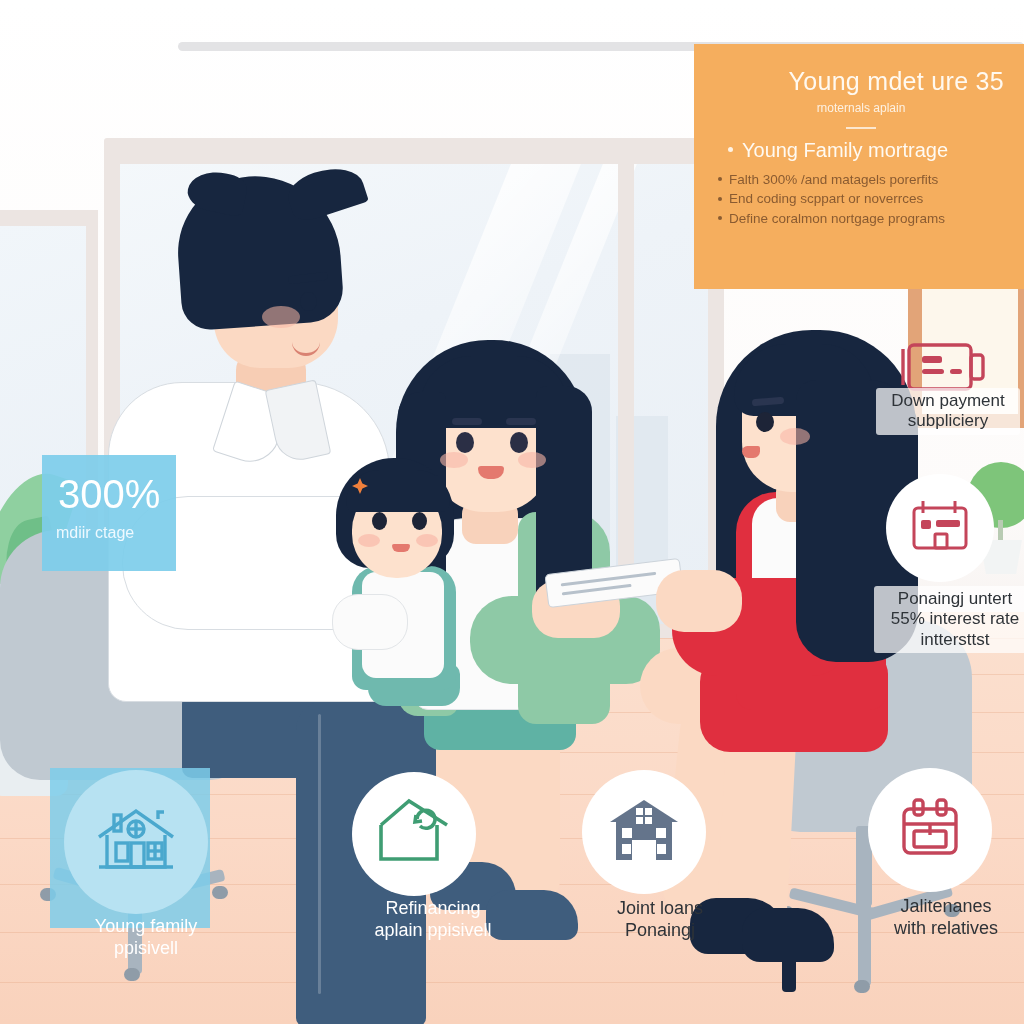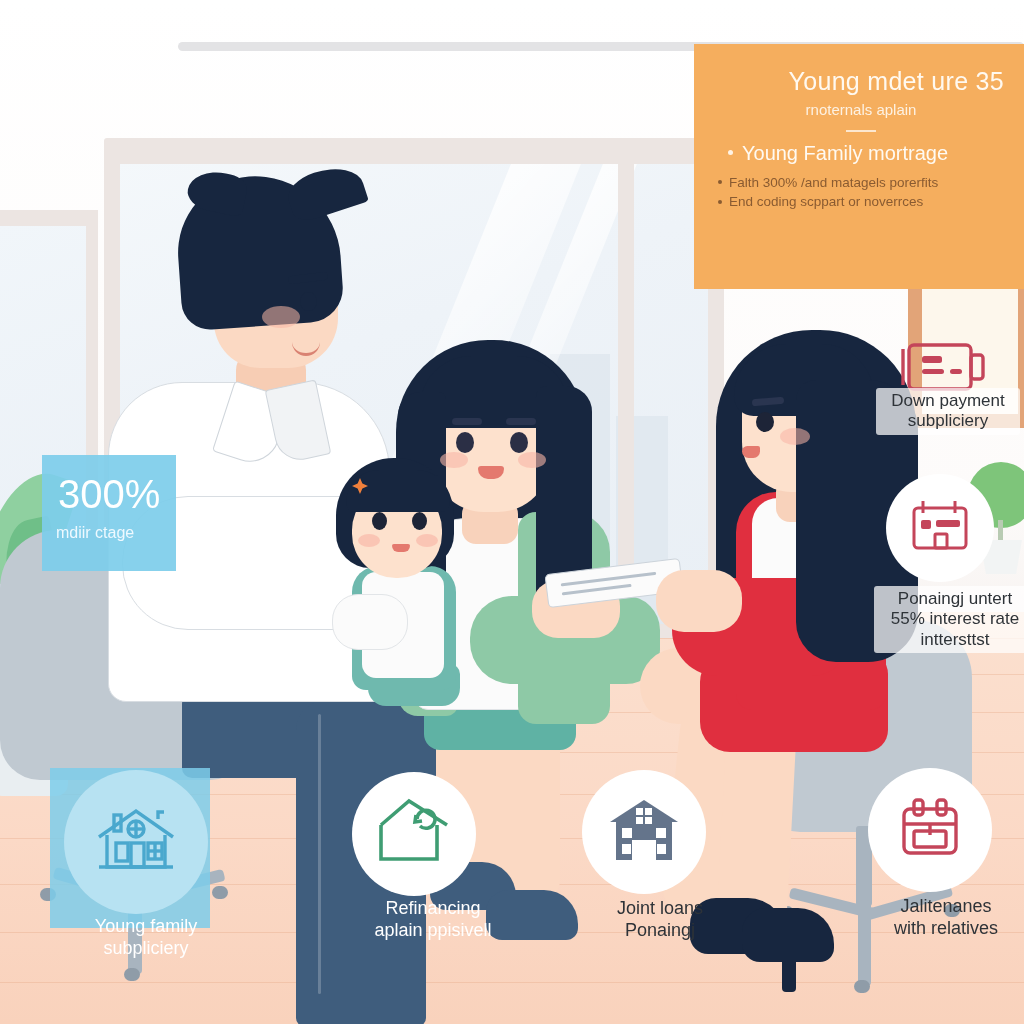--- a/index.html
+++ b/index.html
@@ -139,21 +139,21 @@
 
   
   #tablet{position:absolute;left:546px;top:566px;width:134px;height:32px;background:#fbfbfb;
      border:1px solid #ccd3da;border-radius:5px;transform:rotate(-7deg);}
   .tab-line{position:absolute;height:3px;background:#b7c1cb;border-radius:2px;}
 
   
   .panel-orange{position:absolute;left:694px;top:44px;width:330px;height:245px;background:#f5ae5e;
      color:#ffffff;box-sizing:border-box;padding:22px 20px 16px 24px;}
   .panel-title{font-size:25px;line-height:1.22;text-align:right;letter-spacing:.3px;color:#fff9f0;}
-  .panel-sub{font-size:15px;text-align:center;color:#fdf1e2;margin-top:4px;}
+  .panel-sub{font-size:12px;text-align:center;color:#fdf1e2;margin-top:4px;}
   .panel-rule{width:30px;height:2px;background:rgba(255,255,255,.7);margin:12px auto 10px;}
   .panel-lead{font-size:20px;color:#fffaf2;margin:0 0 8px 10px;}
   .panel-bullets{margin:0;padding:0;list-style:none;}
   .panel-bullets li{font-size:13.5px;line-height:1.45;color:#8a5b31;}
   .dot{display:inline-block;width:4px;height:4px;border-radius:50%;background:#8a5b31;
        vertical-align:middle;margin-right:7px;margin-bottom:2px;}
   .dot-lg{display:inline-block;width:5px;height:5px;border-radius:50%;background:#fff3e4;
        vertical-align:middle;margin-right:9px;margin-bottom:4px;}
 
   .stat-box{position:absolute;left:42px;top:455px;width:134px;height:116px;background:#7dcdea;opacity:.92;}
@@ -323,20 +323,21 @@
   <div class="panel-orange">
     <div class="panel-title">Young mdet ure 35</div>
     <div class="panel-sub">rnoternals aplain</div>
     <div class="panel-rule"></div>
     <div class="panel-lead">
       <span class="dot-lg"></span><span>Young Family mortrage</span>
     </div>
     <ul class="panel-bullets">
       <li><span class="dot"></span><span>Falth 300% /and matagels porerfits</span></li>
       <li><span class="dot"></span><span>End coding scppart or noverrces</span></li>
+      <li><span class="dot"></span><span>Define coralmon nortgage programs</span></li>
     </ul>
   </div>
 
   <div class="stat-box"></div>
   <div class="stat-num">300%</div>
   <div class="stat-cap">mdiir ctage</div>
 
   <div class="badge" style="left:876px;top:336px;width:132px;">
     <span style="position:absolute;left:24px;top:0;">
       <svg width="88" height="62" viewBox="0 0 88 62" fill="none" stroke="#c4455a" stroke-width="3.4">
@@ -383,21 +384,21 @@
           <rect x="22" y="38" width="12" height="18"></rect>
           <rect x="37" y="38" width="13" height="24"></rect>
           <rect x="54" y="38" width="14" height="16"></rect>
           <line x1="61" y1="38" x2="61" y2="54"></line>
             <line x1="54" y1="46" x2="68" y2="46"></line>
         </svg>
       </span>
     </div>
     <div class="cap cap-light" style="left:0;top:146px;width:180px;">
       <div>Young family</div>
-      <div>subpliciery</div>
+      <div>ppisivell</div>
     </div>
   </div>
 
   <div class="badge" style="left:338px;top:772px;width:190px;">
     <div class="circle" style="left:14px;top:0;width:124px;height:124px;">
       <span>
         <svg width="78" height="70" viewBox="0 0 78 70" fill="none" stroke="#3f9d73" stroke-width="3.6">
           <path d="M6 28 V62 H62 V28"></path>
           <path d="M6 28 L34 4 L72 28"></path>
           <path d="M42 22 a9 9 0 1 1 3 7"></path>

